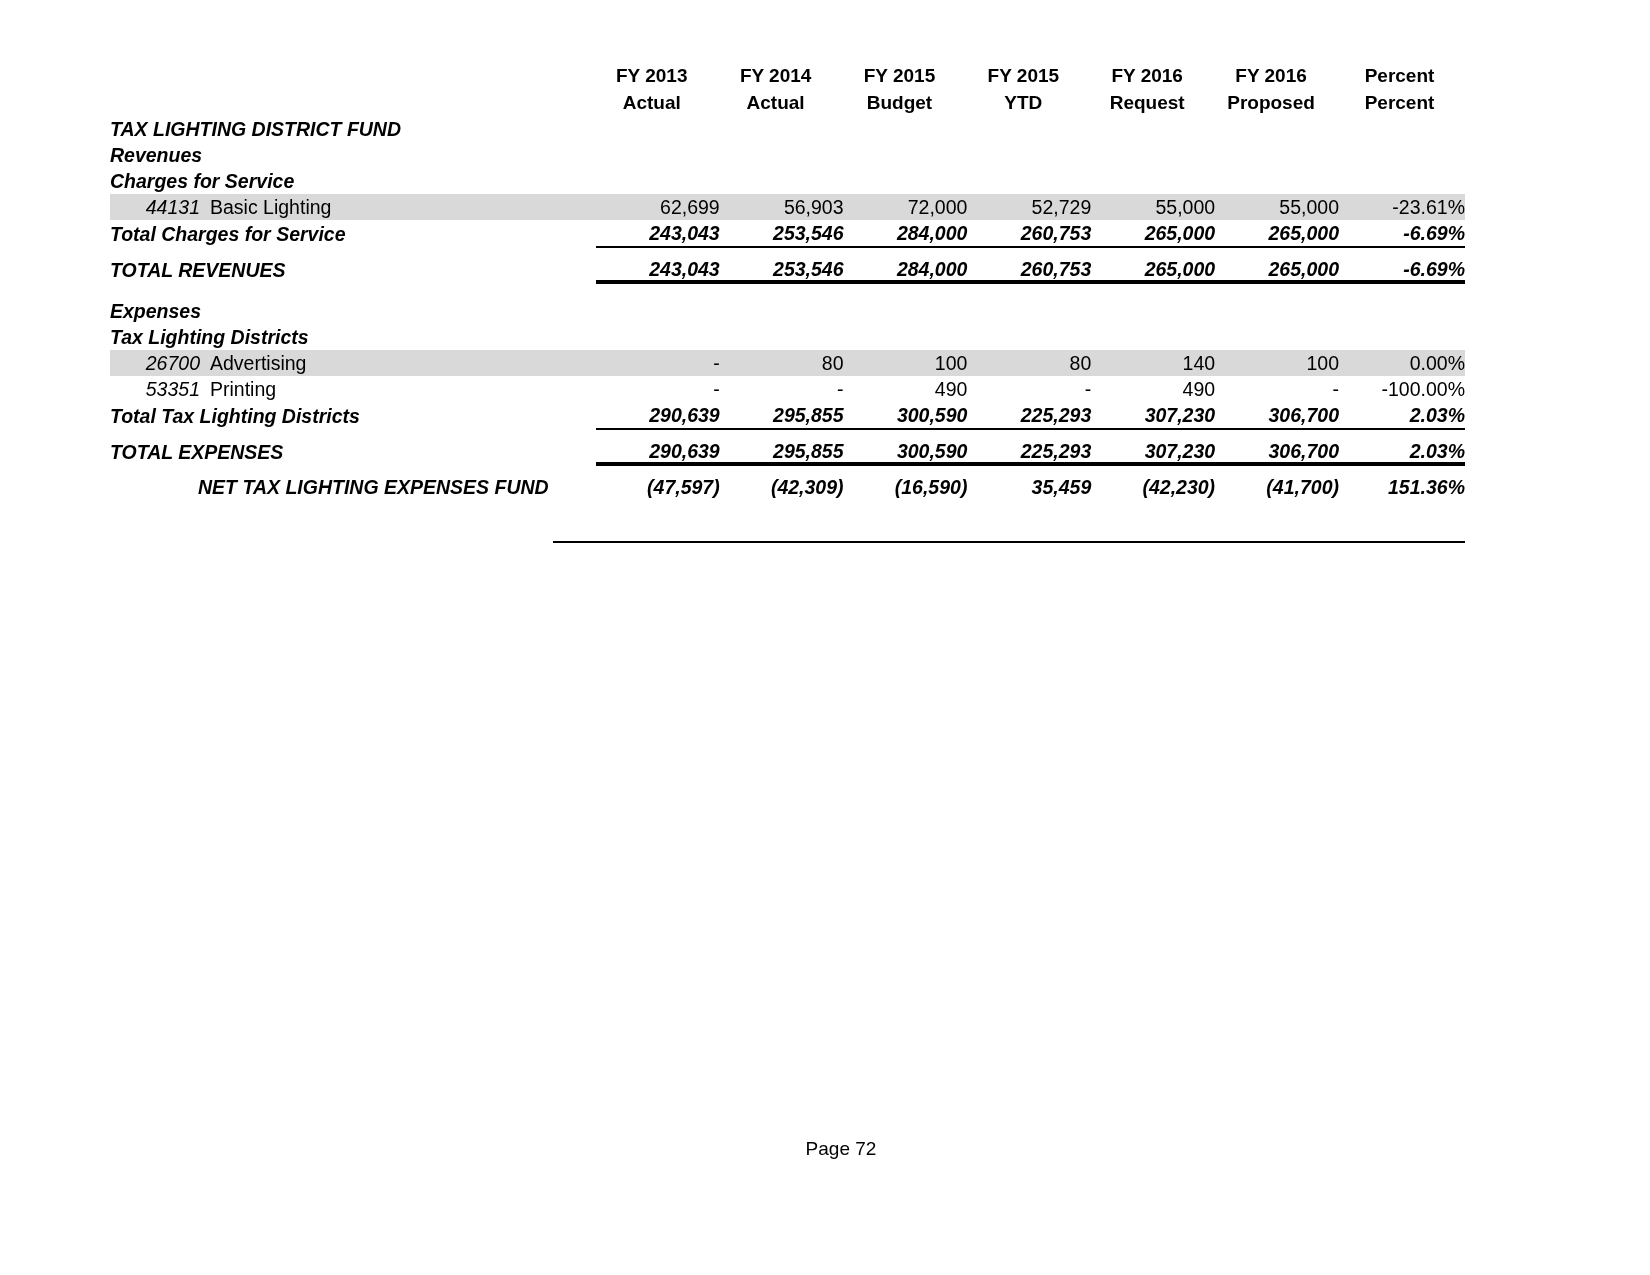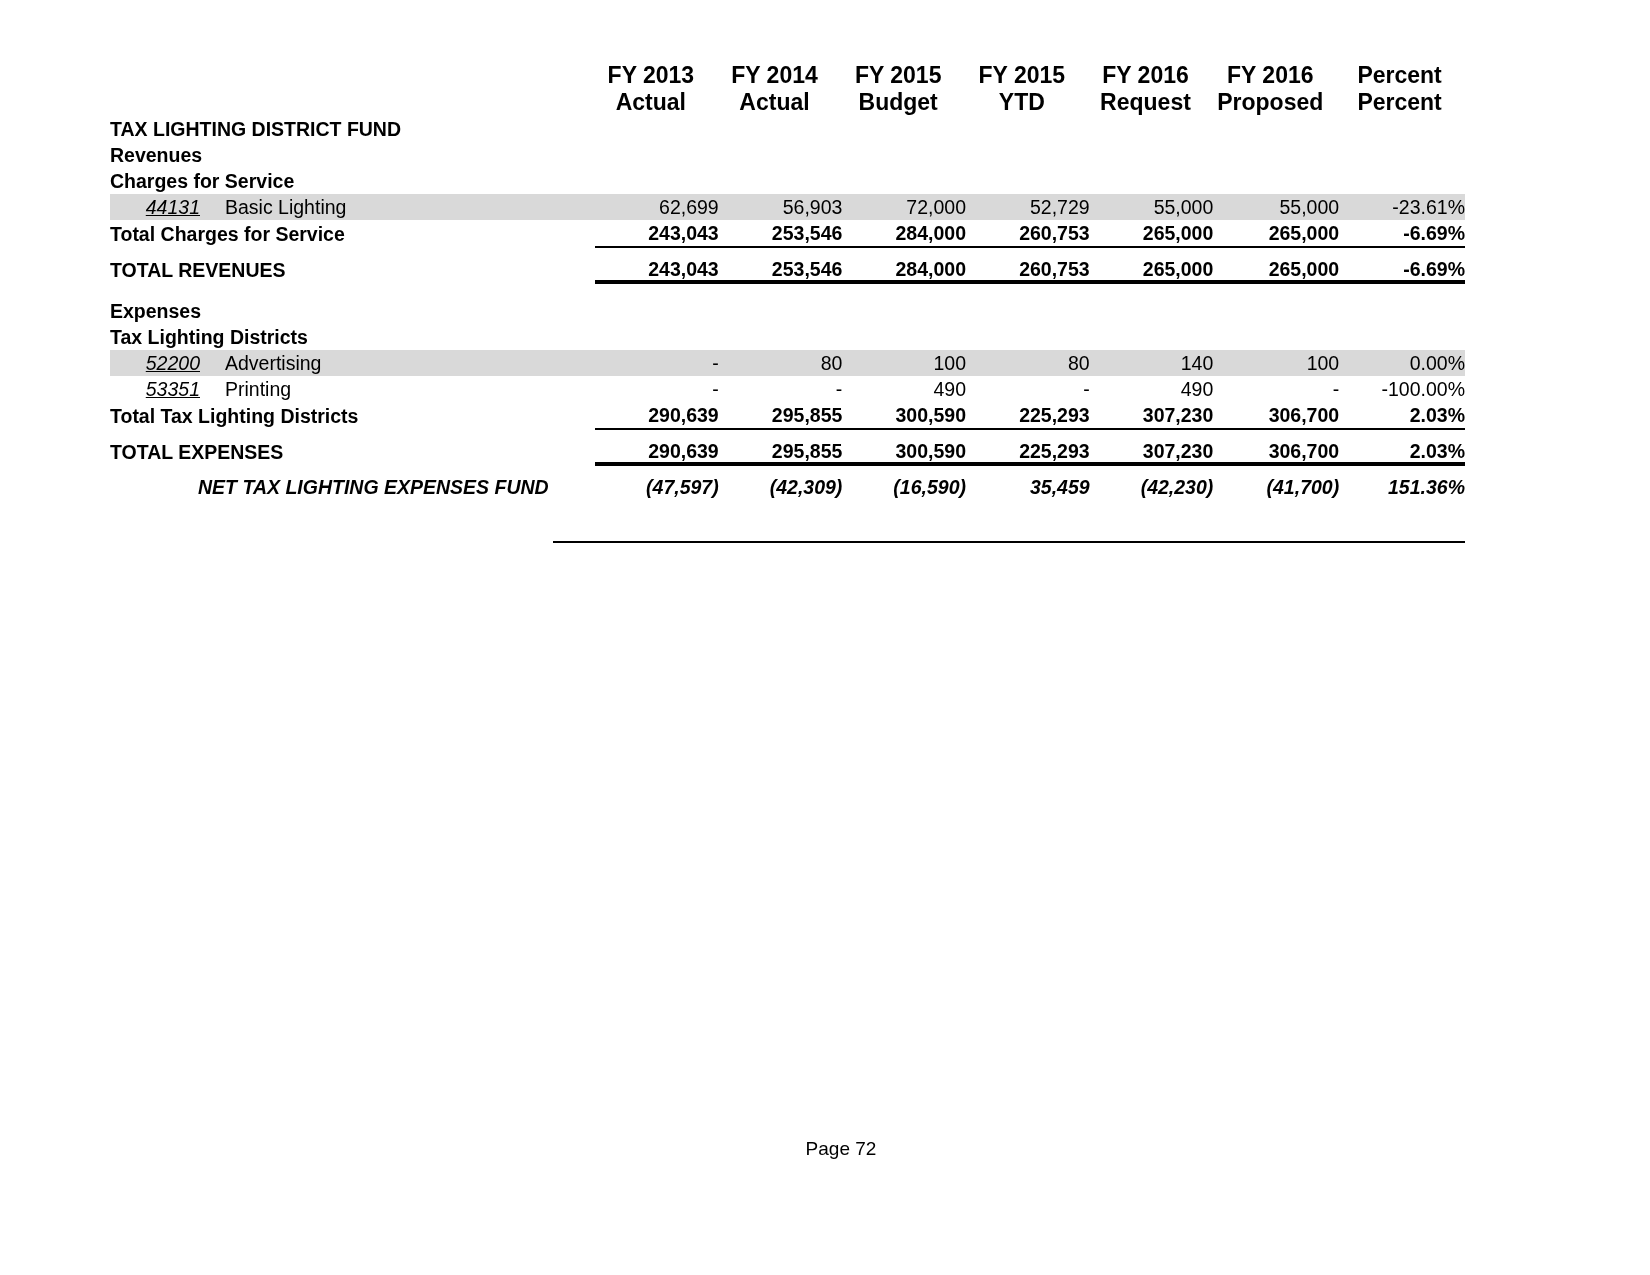--- a/index.html
+++ b/index.html
@@ -45,51 +45,50 @@
   col.c-label  { width: 455px; }
   col.c-num    { width: 116px; }
   col.c-pct    { width: 118px; }
 
   
   tr.header-row td {
     font-weight: bold;
     text-align: center;
     line-height: 27px;
     height: 27px;
-    font-size: 23px;
+    font-size: 19px;
   }
   tr.header-row td.hdr-num   { padding-right: 12px; }
   tr.header-row td.hdr-pct   { padding-right: 5px; }
 
   
   td.label {
     text-align: left;
     padding-left: 0px;
   }
   td.num {
     text-align: right;
     padding-right: 12px;
   }
   td.pct {
     text-align: right;
     padding-right: 5px;
   }
 
   
-  .b  { font-weight: bold; }
+  .b  { font-weight: bold; font-style: italic; }
   .bi { font-weight: bold; font-style: italic; }
 
   
   .acct {
     font-style: italic;
     display: inline-block;
     width: 62px;
     text-align: right;
-    margin-right: 25px;
-    text-decoration: underline;
+    margin-right: 10px;
   }
   td.label.indent { padding-left: 28px; }
   td.label.indent2 { padding-left: 88px; }
 
   
   tr.shaded td { background: #d9d9d9; }
 
   
   td.rule-single {
     border-bottom: 2px solid #000;
@@ -224,21 +223,21 @@
         <td class="label b">Expenses</td>
         <td colspan="7"></td>
       </tr>
 
       <tr>
         <td class="label b">Tax Lighting Districts</td>
         <td colspan="7"></td>
       </tr>
 
       <tr class="shaded">
-        <td class="label indent"><span class="acct">52200</span><span>Advertising</span></td>
+        <td class="label indent"><span class="acct">26700</span><span>Advertising</span></td>
         <td class="num">-</td>
         <td class="num">80</td>
         <td class="num">100</td>
         <td class="num">80</td>
         <td class="num">140</td>
         <td class="num">100</td>
         <td class="pct">0.00%</td>
       </tr>
 
       <tr>

